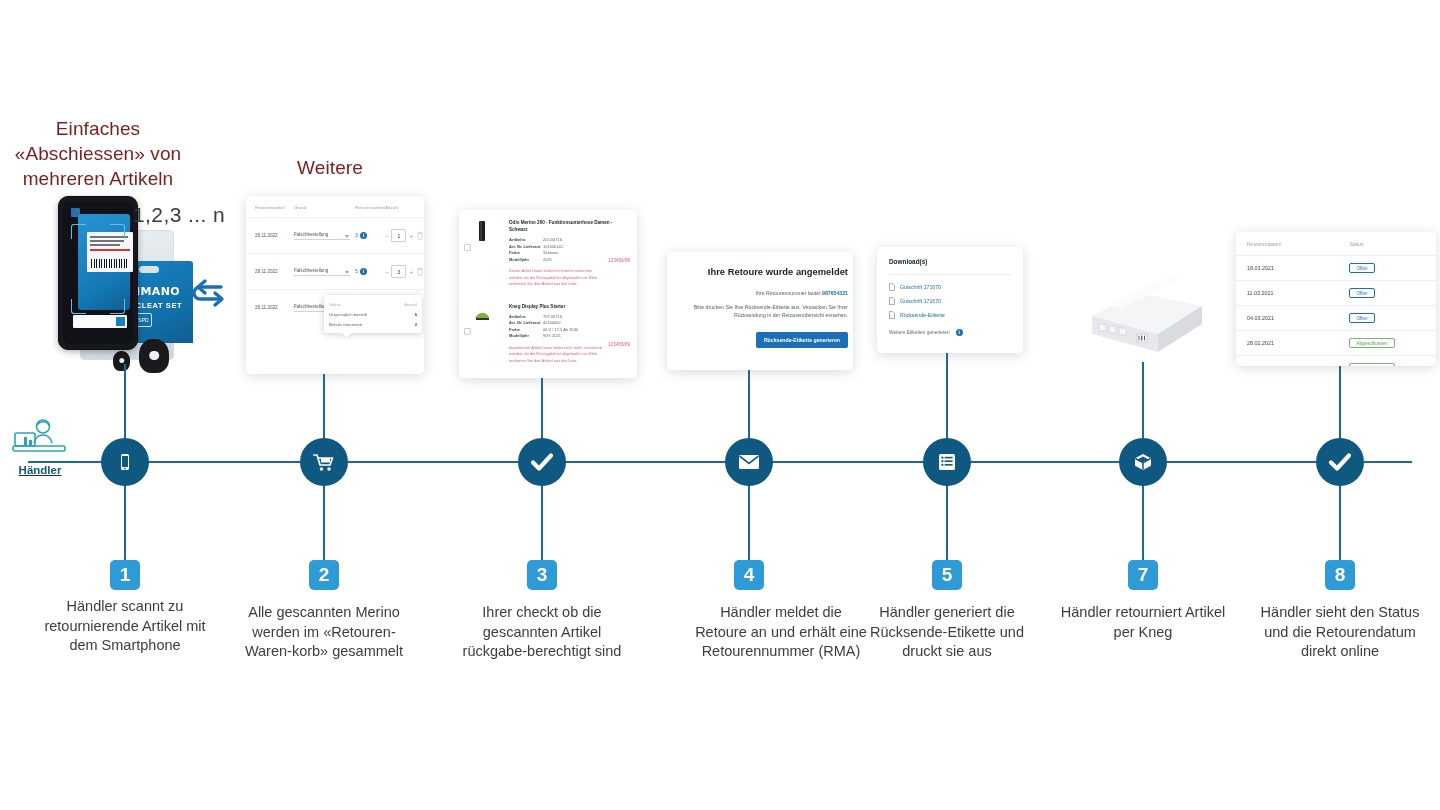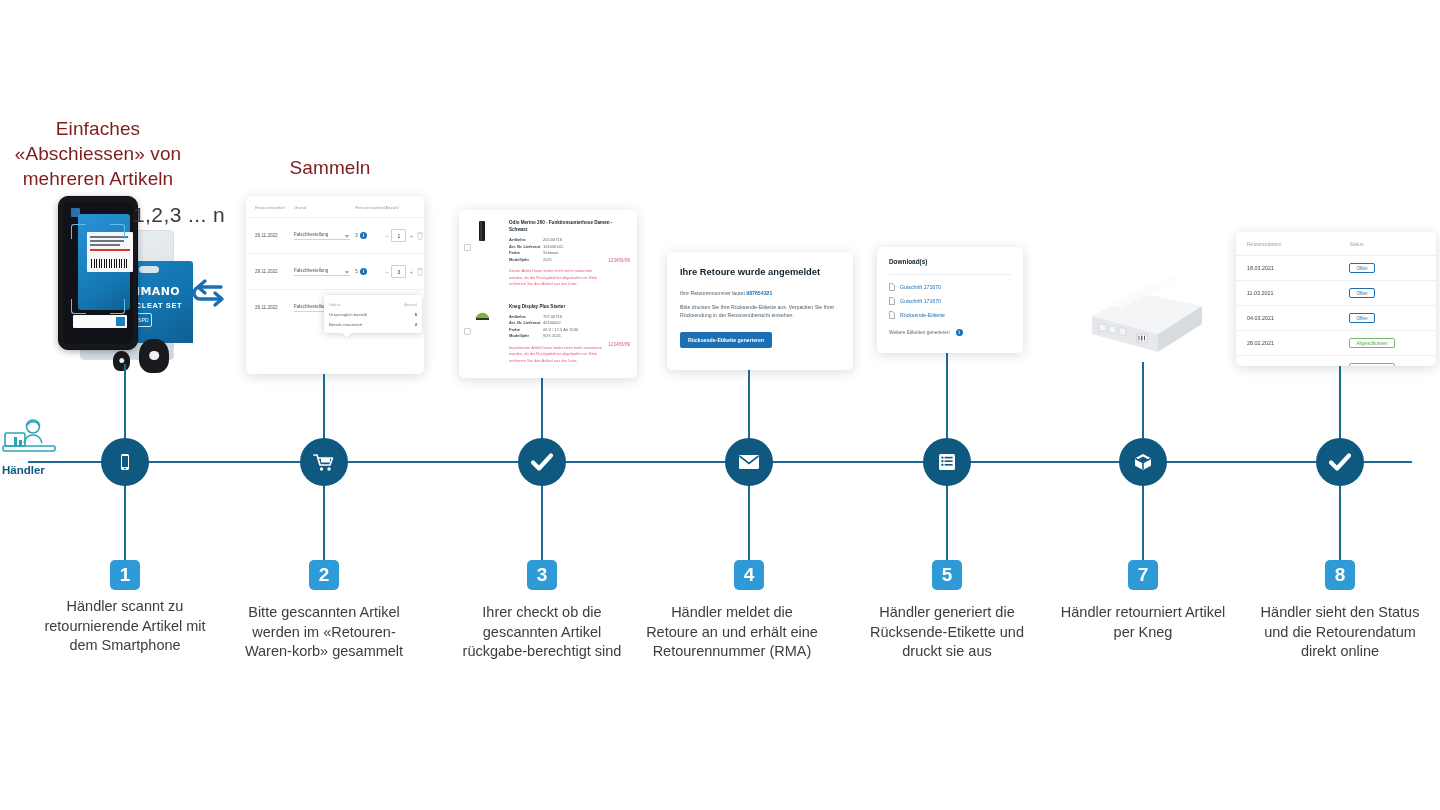--- a/index.html
+++ b/index.html
@@ -45,21 +45,21 @@
   }
 
   
   .card{
     position:absolute;background:#fff;border-radius:5px;
     box-shadow:0 2px 12px rgba(20,40,60,.17);
     overflow:hidden;
   }
 
   
-  #merchant{position:absolute;left:2px;top:418px;width:60px;}
+  #merchant{position:absolute;left:10px;top:418px;width:60px;text-align:center;text-decoration:underline;}
   #merchant .mlabel{color:#0f5880;font-size:11.5px;font-weight:700;margin-top:2px;}
 
   
   #photo1{position:absolute;left:58px;top:196px;width:122px;height:168px;}
   .blister{
     position:absolute;left:22px;top:34px;width:92px;height:128px;
     background:linear-gradient(155deg,#eef2f4 0%,#dfe6ea 45%,#ccd6dc 100%);
     border-radius:4px;border:1px solid #d6dde1;
   }
   .blister-card{
@@ -170,21 +170,21 @@
     border:1px solid #c7d0d7;border-radius:1px;}
   .prod .thumb{position:absolute;left:14px;top:10px;width:18px;height:22px;}
   .prod h4{margin:0 0 4px 42px;font-size:4.6px;color:#16242e;font-weight:700;line-height:7px;}
   .spec{margin-left:42px;font-size:4px;color:#5b6671;line-height:6.6px;display:flex;}
   .spec .k{width:34px;color:#3f4a54;font-weight:700;}
   .warn{margin:5px 0 0 42px;font-size:4px;color:#e0607a;line-height:6.4px;width:96px;}
   .ordno{position:absolute;right:7px;top:48px;font-size:4.6px;color:#e0607a;}
 
   
   #card4{left:667px;top:252px;width:186px;height:118px;padding:0;}
-  #card4 .inner{padding:14px 13px;}
+  #card4 .inner{padding:14px 5px;text-align:right;}
   #card4 h3{margin:0 0 12px 0;font-size:9.4px;color:#13232e;font-weight:700;}
   #card4 p{margin:0 0 6px 0;font-size:5.2px;color:#55616b;line-height:8px;}
   #card4 .rma{color:#1b6fb5;font-weight:700;}
   .btn-blue{display:inline-block;margin-top:7px;background:#1b6fb5;color:#fff;
     font-size:5.2px;padding:5px 8px;border-radius:2px;font-weight:600;}
 
   
   #card5{left:877px;top:247px;width:146px;height:106px;}
   #card5 .inner{padding:11px 12px;}
   #card5 h3{margin:0 0 9px 0;font-size:6.4px;color:#13232e;font-weight:700;}
@@ -206,21 +206,21 @@
   .badge{display:inline-block;padding:1.5px 6px;border-radius:2px;font-size:4.6px;}
   .badge.open{border:1px solid #1b6fb5;color:#1b6fb5;}
   .badge.done{border:1px solid #74b96a;color:#5ca253;}
 </style>
 </head>
 <body>
 
 <div class="stage">
 
   <div class="headline" id="headline-scan">Einfaches «Abschiessen» von mehreren Artikeln</div>
-  <div class="headline" id="headline-collect">Sammeln</div>
+  <div class="headline" id="headline-collect">Weitere</div>
 
   <div id="merchant">
     <svg width="56" height="40" viewBox="0 0 56 40">
       <circle cx="31" cy="8.5" r="6.5" fill="none" stroke="#2aa5b5" stroke-width="1.6"></circle>
       <path d="M25 7 q3 -4 8 -3 q4 1 4 4" fill="none" stroke="#2aa5b5" stroke-width="1.6"></path>
       <path d="M22 25 q2 -8 9 -8 q7 0 9 8" fill="none" stroke="#2aa5b5" stroke-width="1.6"></path>
       <rect x="3" y="15" width="20" height="13" rx="1.5" fill="none" stroke="#2aa5b5" stroke-width="1.6"></rect>
       <rect x="1" y="28" width="52" height="5" rx="1.5" fill="none" stroke="#2aa5b5" stroke-width="1.6"></rect>
       <rect x="12" y="19" width="3" height="9" fill="#2aa5b5"></rect>
       <rect x="17" y="22" width="3" height="6" fill="#2aa5b5"></rect>
@@ -511,21 +511,21 @@
         <span>
           <svg width="24" height="22" viewBox="0 0 24 22">
             <path d="M2 4h3l3 10h10l2.5-7H7" fill="none" stroke="#fff" stroke-width="1.7" stroke-linecap="round" stroke-linejoin="round"></path>
             <rect x="9" y="7" width="9" height="4.5" fill="#fff"></rect>
             <circle cx="9.5" cy="18" r="1.7" fill="#fff"></circle>
             <circle cx="17" cy="18" r="1.7" fill="#fff"></circle>
           </svg>
         </span>
       </div>
       <div class="chip" style="left: 309px; top: 560px; background: rgb(46, 155, 214);">2</div>
-      <div class="caption" style="left: 236px; top: 603px;">Bitte gescannten Artikel werden im «Retouren-Waren-korb» gesammelt</div>
+      <div class="caption" style="left: 236px; top: 603px;">Alle gescannten Merino werden im «Retouren-Waren-korb» gesammelt</div>
       <div class="stem" style="left: 541px; top: 378px; height: 84px;"></div>
       <div class="stem" style="left: 541px; top: 462px; height: 98px;"></div>
       <div class="node" style="left: 518px; top: 438px; background: rgb(15, 88, 128);">
         <span>
           <svg width="26" height="22" viewBox="0 0 26 22">
             <path d="M4 11.5 L10 17.5 L22 4.5" fill="none" stroke="#fff" stroke-width="4.2" stroke-linecap="round" stroke-linejoin="round"></path>
           </svg>
         </span>
       </div>
       <div class="chip" style="left: 527px; top: 560px; background: rgb(46, 155, 214);">3</div>
@@ -534,21 +534,21 @@
       <div class="stem" style="left: 748px; top: 462px; height: 98px;"></div>
       <div class="node" style="left: 725px; top: 438px; background: rgb(15, 88, 128);">
         <span>
           <svg width="24" height="20" viewBox="0 0 24 20">
             <rect x="2" y="3" width="20" height="14" rx="1.2" fill="#fff"></rect>
             <path d="M2.6 4.2 L12 11.5 L21.4 4.2" fill="none" stroke="#0f5880" stroke-width="1.7"></path>
           </svg>
         </span>
       </div>
       <div class="chip" style="left: 734px; top: 560px; background: rgb(46, 155, 214);">4</div>
-      <div class="caption" style="left: 644px; top: 603px;">Händler meldet die Retoure an und erhält eine Retourennummer (RMA)</div>
+      <div class="caption" style="left: 693px; top: 603px;">Händler meldet die Retoure an und erhält eine Retourennummer (RMA)</div>
       <div class="stem" style="left: 946px; top: 353px; height: 109px;"></div>
       <div class="stem" style="left: 946px; top: 462px; height: 98px;"></div>
       <div class="node" style="left: 923px; top: 438px; background: rgb(15, 88, 128);">
         <span>
           <svg width="22" height="22" viewBox="0 0 22 22">
             <rect x="3" y="3" width="16" height="16" rx="1.6" fill="#fff"></rect>
             <g fill="#0f5880">
               <rect x="5.4" y="5.6" width="2" height="2"></rect>
               <rect x="8.6" y="5.8" width="8" height="1.6"></rect>
               <rect x="5.4" y="9.2" width="2" height="2"></rect>

